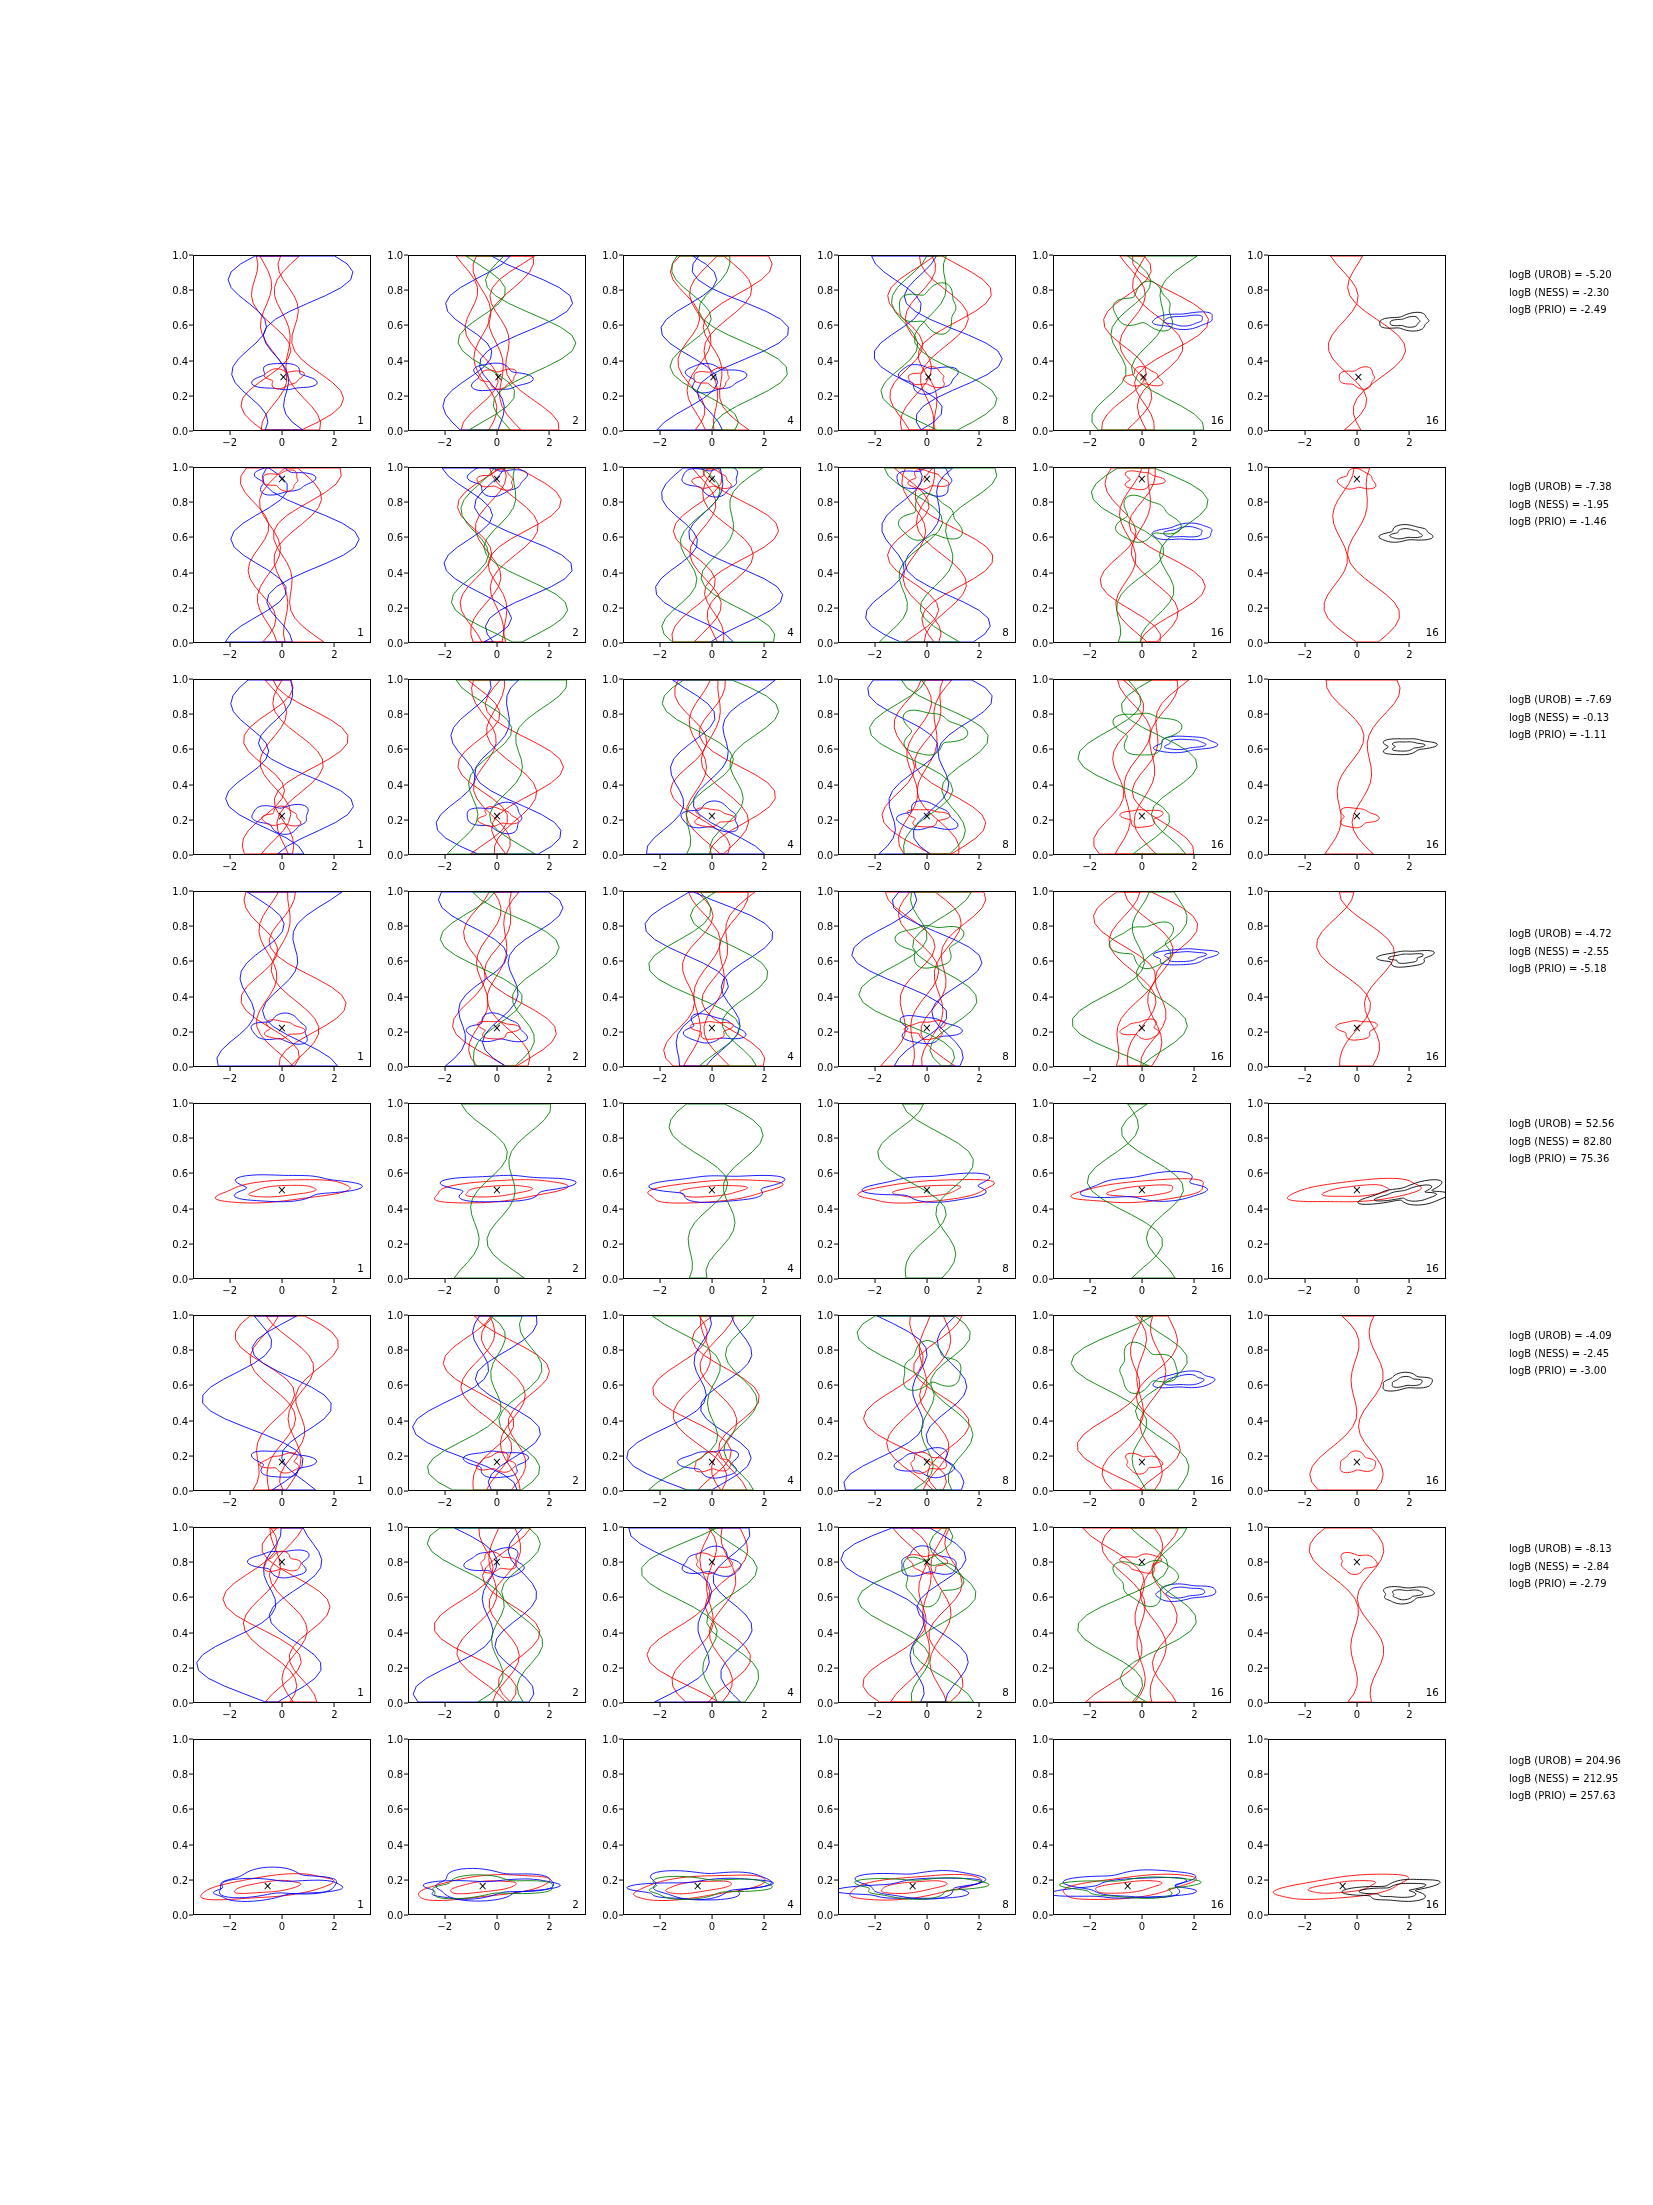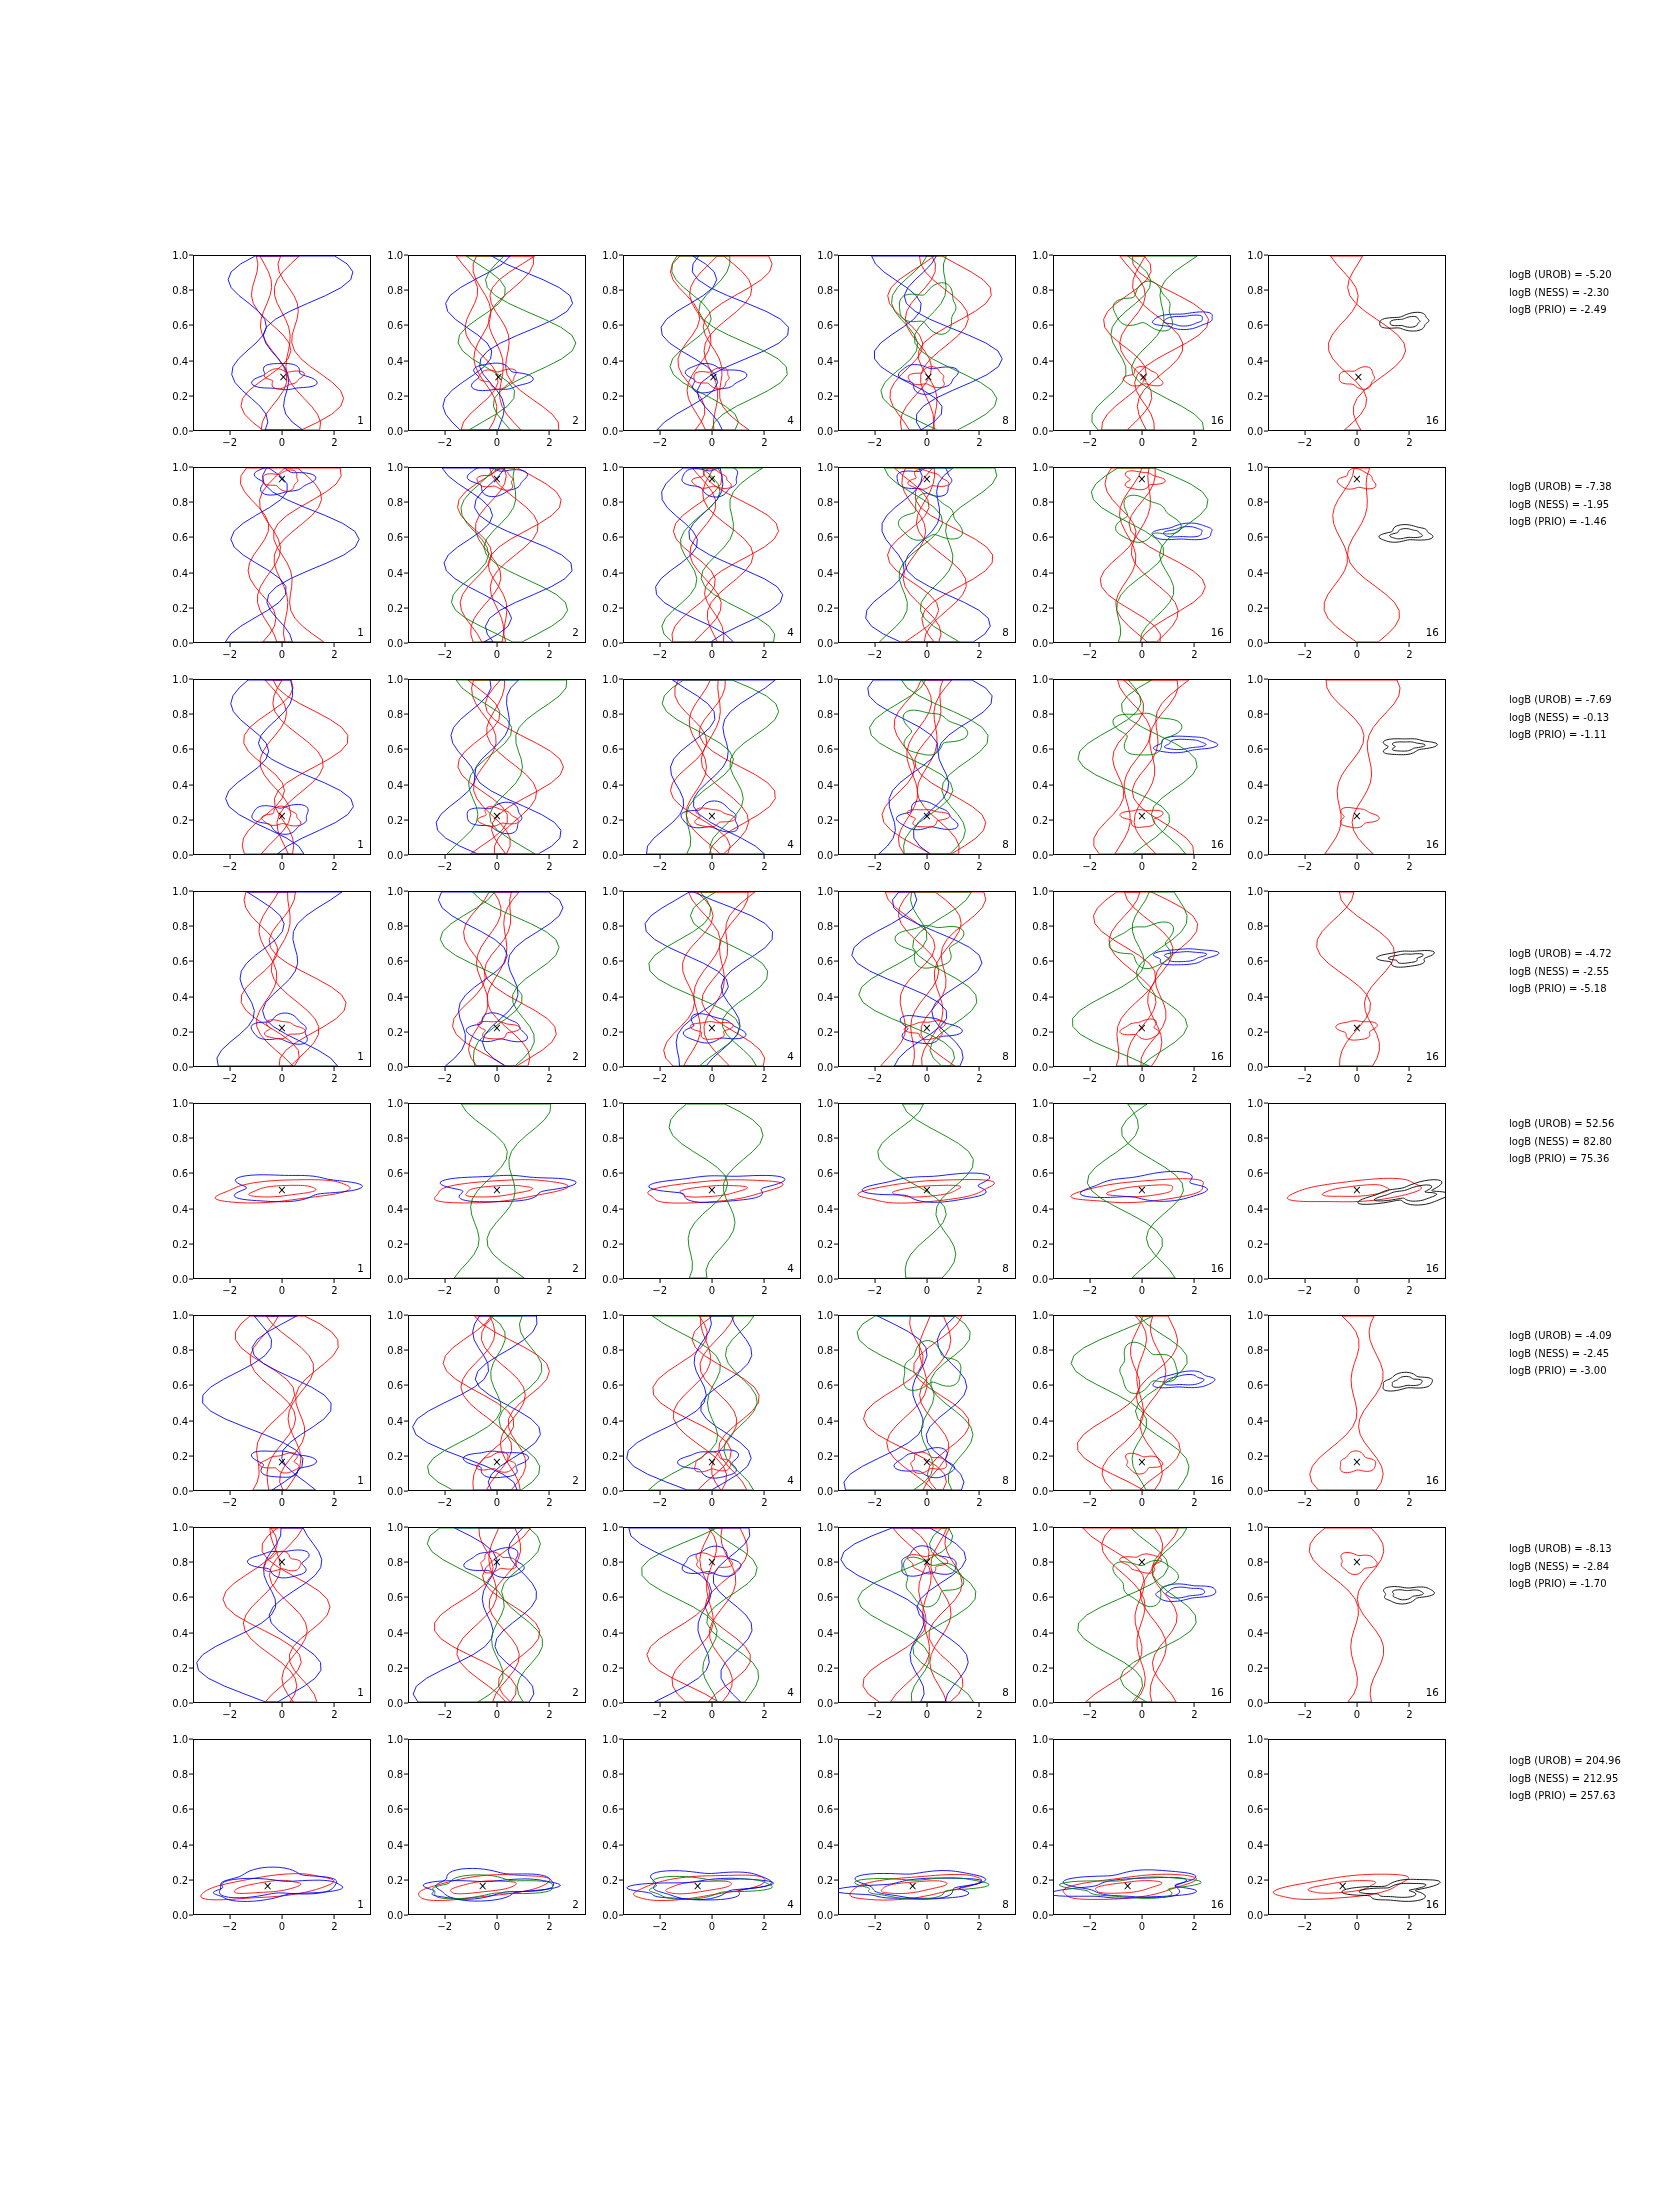--- a/index.html
+++ b/index.html
@@ -1651,39 +1651,39 @@
     <div class="annot" style="top: 482px;">
       <div>logB (UROB) = -7.38</div>
       <div>logB (NESS) = -1.95</div>
       <div>logB (PRIO) = -1.46</div>
     </div>
     <div class="annot" style="top: 695px;">
       <div>logB (UROB) = -7.69</div>
       <div>logB (NESS) = -0.13</div>
       <div>logB (PRIO) = -1.11</div>
     </div>
-    <div class="annot" style="top: 949px;">
+    <div class="annot" style="top: 929px;">
       <div>logB (UROB) = -4.72</div>
       <div>logB (NESS) = -2.55</div>
       <div>logB (PRIO) = -5.18</div>
     </div>
     <div class="annot" style="top: 1119px;">
       <div>logB (UROB) = 52.56</div>
       <div>logB (NESS) = 82.80</div>
       <div>logB (PRIO) = 75.36</div>
     </div>
     <div class="annot" style="top: 1331px;">
       <div>logB (UROB) = -4.09</div>
       <div>logB (NESS) = -2.45</div>
       <div>logB (PRIO) = -3.00</div>
     </div>
     <div class="annot" style="top: 1544px;">
       <div>logB (UROB) = -8.13</div>
       <div>logB (NESS) = -2.84</div>
-      <div>logB (PRIO) = -1.70</div>
+      <div>logB (PRIO) = -2.79</div>
     </div>
     <div class="annot" style="top: 1756px;">
       <div>logB (UROB) = 204.96</div>
       <div>logB (NESS) = 212.95</div>
       <div>logB (PRIO) = 257.63</div>
     </div>
   </div>
 
 
 </body></html>

